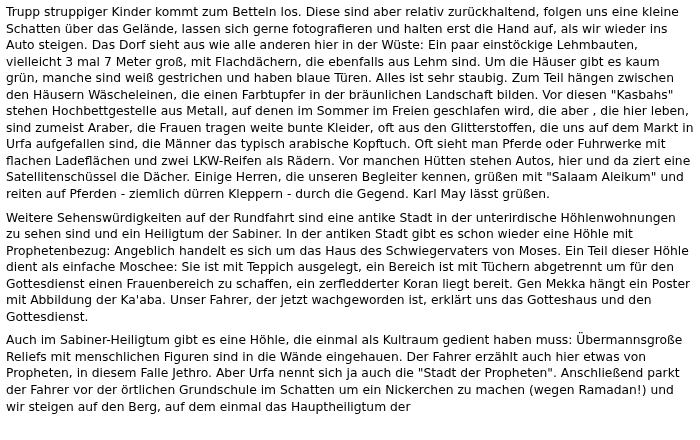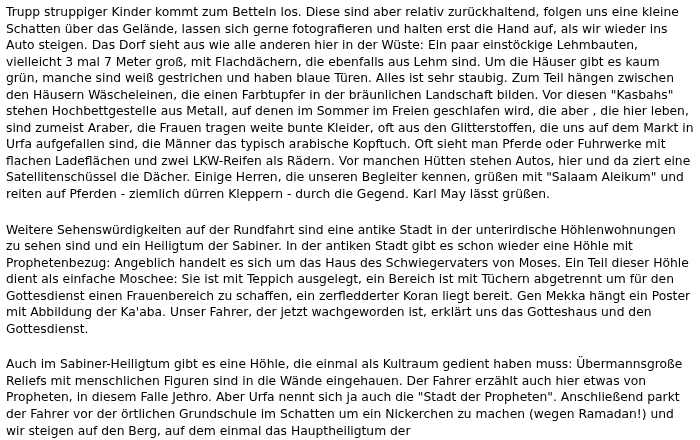--- a/index.html
+++ b/index.html
@@ -22,21 +22,21 @@
     border-radius: 13px;
   }
   .para {
     font-size: 12.3px;
     line-height: 16.55px;
     text-align: left;
     margin: 0;
     white-space: normal;
   }
   .para + .para {
-    margin-top: 19px;
+    margin-top: 7px;
   }
 </style>
 </head>
 <body>
 
 <div class="page">
   <p class="para">Trupp struppiger Kinder kommt zum Betteln los. Diese sind aber relativ zurückhaltend, folgen uns eine kleine Schatten über das Gelände, lassen sich gerne fotografieren und halten erst die Hand auf, als wir wieder ins Auto steigen. Das Dorf sieht aus wie alle anderen hier in der Wüste: Ein paar einstöckige Lehmbauten, vielleicht 3 mal 7 Meter groß, mit Flachdächern, die ebenfalls aus Lehm sind. Um die Häuser gibt es kaum grün, manche sind weiß gestrichen und haben blaue Türen. Alles ist sehr staubig. Zum Teil hängen zwischen den Häusern Wäscheleinen, die einen Farbtupfer in der bräunlichen Landschaft bilden. Vor diesen "Kasbahs" stehen Hochbettgestelle aus Metall, auf denen im Sommer im Freien geschlafen wird, die aber , die hier leben, sind zumeist Araber, die Frauen tragen weite bunte Kleider, oft aus den Glitterstoffen, die uns auf dem Markt in Urfa aufgefallen sind, die Männer das typisch arabische Kopftuch. Oft sieht man Pferde oder Fuhrwerke mit flachen Ladeflächen und zwei LKW-Reifen als Rädern. Vor manchen Hütten stehen Autos, hier und da ziert eine Satellitenschüssel die Dächer. Einige Herren, die unseren Begleiter kennen, grüßen mit "Salaam Aleikum" und reiten auf Pferden - ziemlich dürren Kleppern - durch die Gegend. Karl May lässt grüßen.</p>
   <p class="para">Weitere Sehenswürdigkeiten auf der Rundfahrt sind eine antike Stadt in der unterirdische Höhlenwohnungen zu sehen sind und ein Heiligtum der Sabiner. In der antiken Stadt gibt es schon wieder eine Höhle mit Prophetenbezug: Angeblich handelt es sich um das Haus des Schwiegervaters von Moses. Ein Teil dieser Höhle dient als einfache Moschee: Sie ist mit Teppich ausgelegt, ein Bereich ist mit Tüchern abgetrennt um für den Gottesdienst einen Frauenbereich zu schaffen, ein zerfledderter Koran liegt bereit. Gen Mekka hängt ein Poster mit Abbildung der Ka'aba. Unser Fahrer, der jetzt wachgeworden ist, erklärt uns das Gotteshaus und den Gottesdienst.</p>
   <p class="para">Auch im Sabiner-Heiligtum gibt es eine Höhle, die einmal als Kultraum gedient haben muss: Übermannsgroße Reliefs mit menschlichen Figuren sind in die Wände eingehauen. Der Fahrer erzählt auch hier etwas von Propheten, in diesem Falle Jethro. Aber Urfa nennt sich ja auch die "Stadt der Propheten". Anschließend parkt der Fahrer vor der örtlichen Grundschule im Schatten um ein Nickerchen zu machen (wegen Ramadan!) und wir steigen auf den Berg, auf dem einmal das Hauptheiligtum der</p>
 </div>

